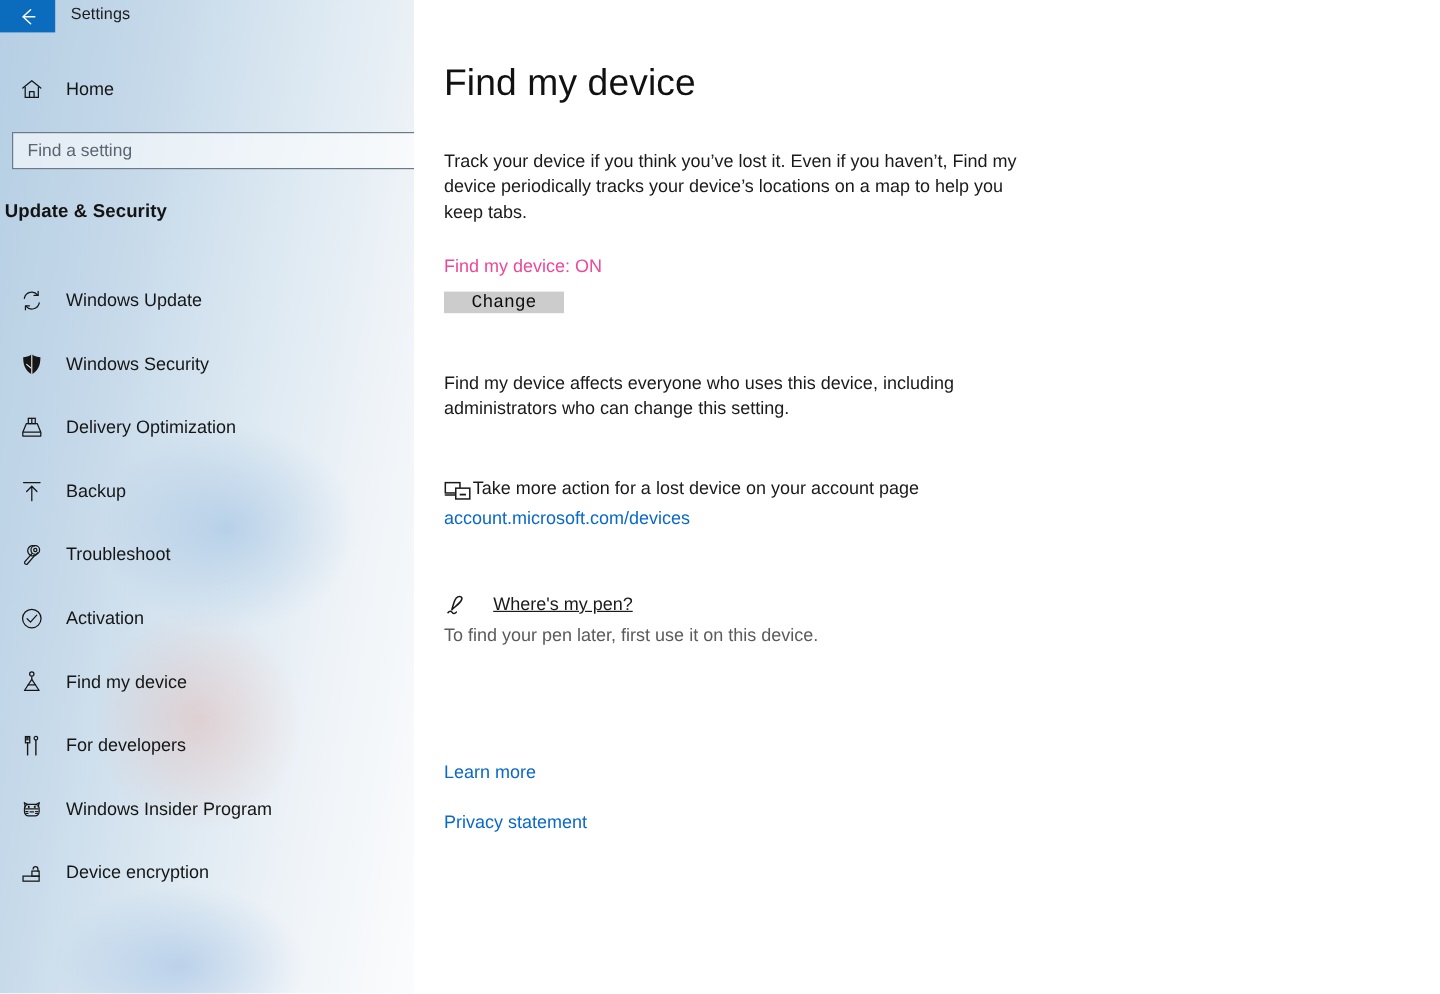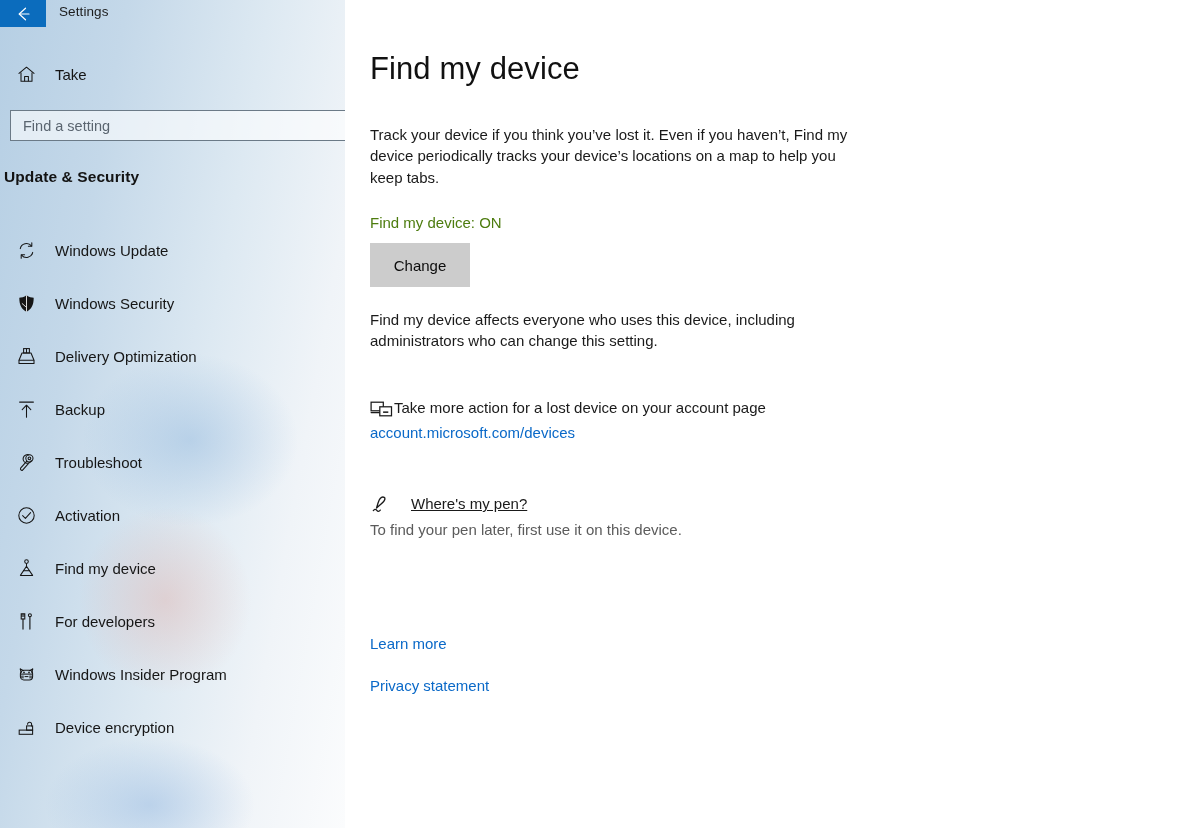--- a/index.html
+++ b/index.html
@@ -176,32 +176,32 @@
     font-size: 15px;
     line-height: 21.3px;
     color: #1a1a1a;
   }
 
   #status-line {
     position: absolute;
     left: 25px;
     top: 214px;
     font-size: 15px;
-    color: #4d7c0f;
+    color: #ec4899;
   }
 
   #change-button {
     position: absolute;
     left: 25px;
     top: 243px;
     width: 100px;
-    height: 44px;
+    height: 18px;
     background: #cccccc;
     border: none;
-    font-family: Liberation Sans, sans-serif;
+    font-family: Liberation Mono, monospace;
     font-size: 15px;
     color: #0d0d0d;
     cursor: pointer;
     padding: 0;
   }
 
   #admin-para {
     position: absolute;
     left: 25px;
     top: 309px;
@@ -313,21 +313,21 @@
   </div>
 
   <div id="home-row">
     <span class="nav-icon">
       <svg width="21" height="21" viewBox="0 0 21 21">
         <path d="M3 9.4 L10.5 3.2 L18 9.4" fill="none" stroke="#161616" stroke-width="1.05" stroke-linecap="round" stroke-linejoin="round"></path>
         <path d="M5 8.4 V17.2 H16 V8.4" fill="none" stroke="#161616" stroke-width="1.05" stroke-linejoin="round"></path>
         <path d="M8.6 17.2 V12.4 H12.4 V17.2" fill="none" stroke="#161616" stroke-width="1.05" stroke-linejoin="round"></path>
       </svg>
     </span>
-    <span class="nav-label">Take</span>
+    <span class="nav-label">Home</span>
   </div>
 
   <div id="search-wrap">
     <input id="search-input" type="text" placeholder="Find a setting" style="">
     <span id="search-icon-btn">
       <svg width="17" height="17" viewBox="0 0 17 17">
         <circle cx="7" cy="7" r="4.5" fill="none" stroke="#3a4652" stroke-width="1.05"></circle>
         <path d="M10.3 10.3 L14.4 14.4" stroke="#3a4652" stroke-width="1.05" stroke-linecap="round"></path>
       </svg>
     </span>

